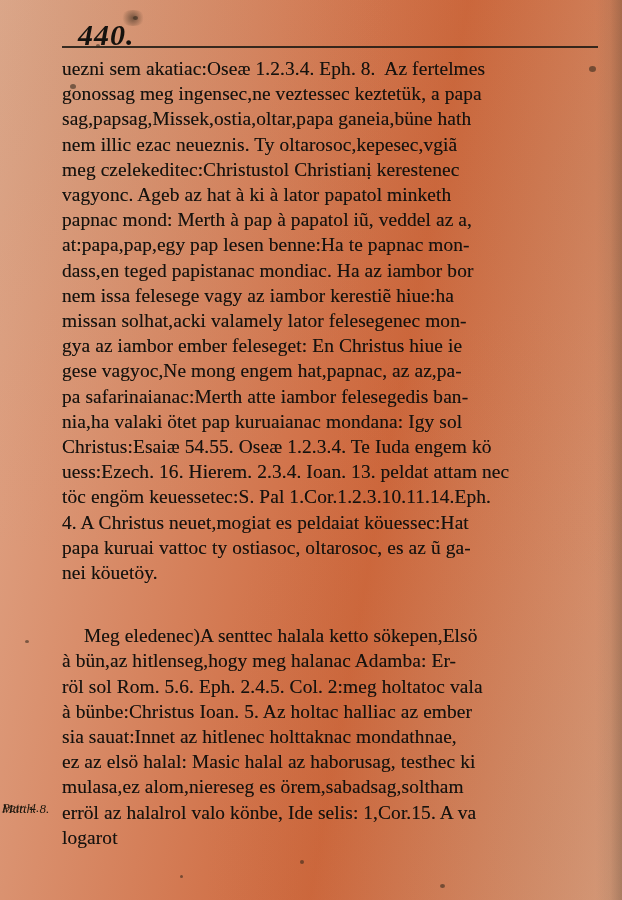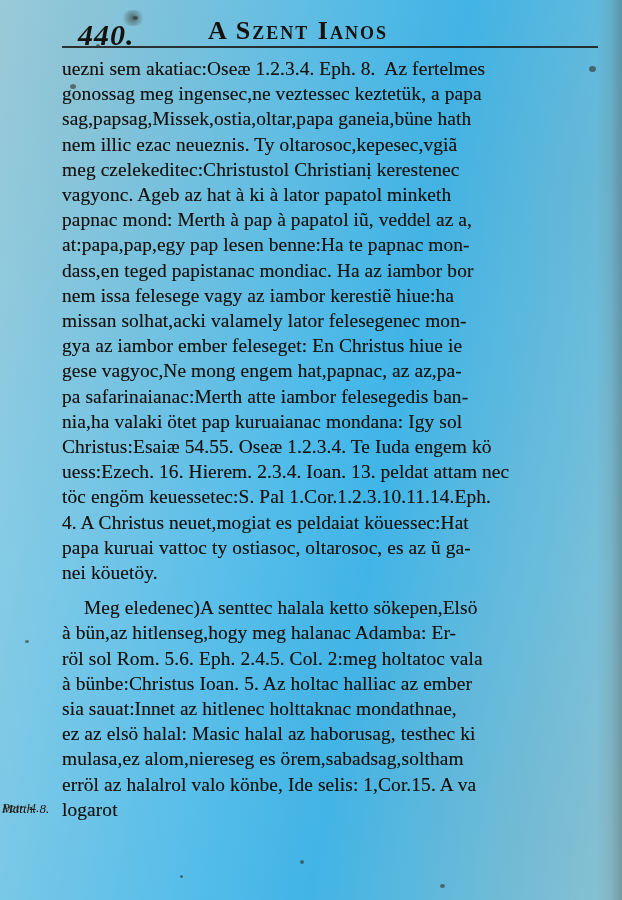--- a/index.html
+++ b/index.html
@@ -4,21 +4,21 @@
 <style>
   html, body {
     margin: 0;
     padding: 0;
     background: #ffffff;
   }
   #page {
     position: relative;
     width: 622px;
     height: 900px;
-    background: #0ea5e9;
+    background: #c2410c;
     overflow: hidden;
     font-family: "Liberation Serif", serif;
     color: #14110d;
   }
   
   #page::before {
     content: "";
     position: absolute;
     inset: 0;
     background:
@@ -86,21 +86,21 @@
   }
   .line {
     font-family: "Liberation Serif", serif;
     font-size: 19.4px;
     line-height: 25.2px;
     white-space: pre;
     letter-spacing: 0.1px;
     color: #15120e;
     text-shadow: 0 0 0.6px rgba(20,16,10,0.45);
   }
-  .line.indent { text-indent: 22px; }
+  .line.indent { text-indent: 22px; margin-top: 28px; }
   .line.center { padding-right: 96px; }
 
   .marginalia {
     position: absolute;
     left: 2px;
     width: 60px;
     font-family: "Liberation Serif", serif;
     font-style: italic;
     font-size: 13px;
     line-height: 15px;
@@ -122,21 +122,20 @@
     pointer-events: none;
   }
 </style>
 </head>
 <body>
 
 <div id="page">
 
   <div class="header">
     <div class="folio">440.</div>
-    <div class="runhead">A Szent Ianos</div>
   </div>
   <div class="rule"></div>
 
   <div class="marginalia" style="top:776px;margin-top:25px;">Matth. 8.</div>
   <div class="marginalia" style="top:800px;font-style:italic;">Petr. 4.</div>
 
   <div class="column">
     <div class="line">uezni sem akatiac:Oseæ 1.2.3.4. Eph. 8.  Az fertelmes</div>
     <div class="line">gonossag meg ingensec,ne veztessec keztetük, a papa</div>
     <div class="line">sag,papsag,Missek,ostia,oltar,papa ganeia,büne hath</div>

